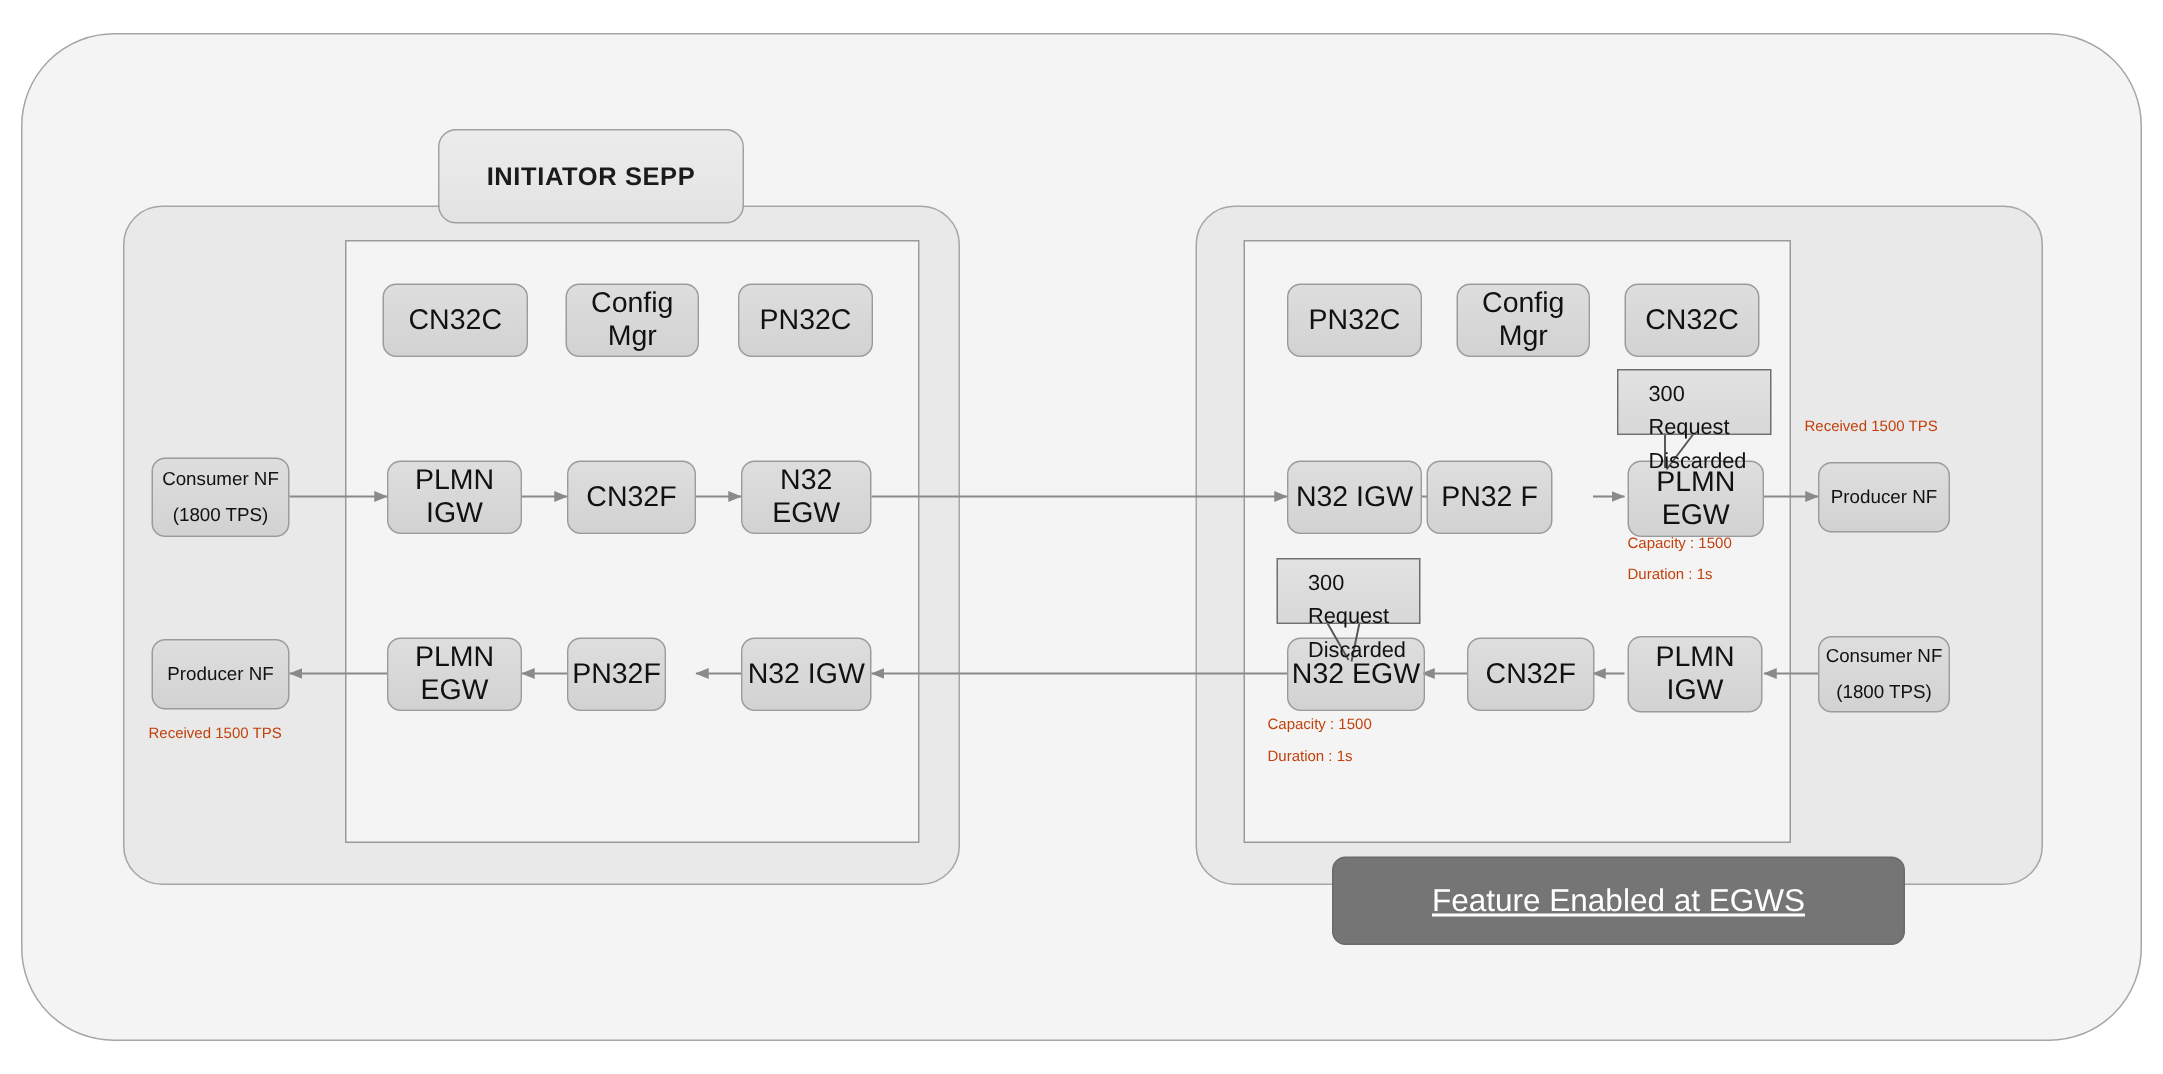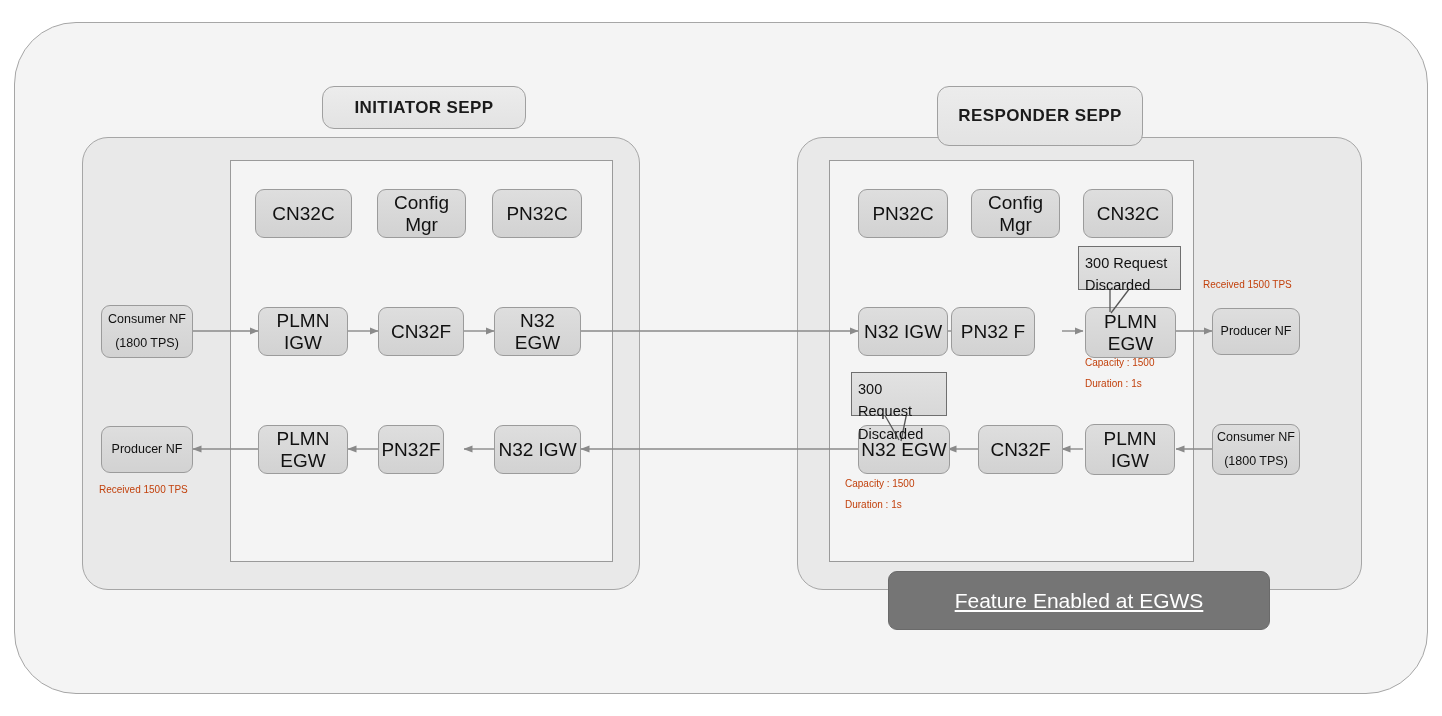--- a/index.html
+++ b/index.html
@@ -33,40 +33,40 @@
   #inner-right{left:829px;top:160px;width:365px;height:402px;}
 
   
   .title-tab{
     position:absolute;display:flex;align-items:center;justify-content:center;
     background:linear-gradient(180deg,#ececec 0%,#e3e3e3 100%);
     border:1px solid #a0a0a0;border-radius:12px;
     font-size:17px;font-weight:bold;color:#1b1b1b;letter-spacing:.4px;
     box-sizing:border-box;z-index:6;
   }
-  #title-initiator{left:292px;top:86px;width:204px;height:43px;margin-left:30px;}
+  #title-initiator{left:292px;top:86px;width:204px;height:63px;}
   #title-responder{left:937px;top:86px;width:206px;height:60px;}
 
   
   .node{
     position:absolute;display:flex;align-items:center;justify-content:center;
     text-align:center;line-height:1.14;
     background:linear-gradient(180deg,#dedede 0%,#d2d2d2 100%);
     border:1px solid #9b9b9b;border-radius:9px;
     font-size:19px;color:#111111;box-sizing:border-box;z-index:4;
   }
   .node.small{font-size:12.5px;line-height:1.9;}
 
   
   .callout{
     position:absolute;
     background:linear-gradient(180deg,#e2e2e2 0%,#d8d8d8 100%);
     border:1px solid #6f6f6f;
     font-size:14.5px;color:#111;box-sizing:border-box;z-index:5;
-    padding:5px 6px 4px 6px;line-height:1.55;
+    padding:5px 6px 4px 20px;line-height:1.55;
   }
   .callout-tail{position:absolute;z-index:5;overflow:visible;pointer-events:none;}
 
   
   .annot{
     position:absolute;font-size:10px;color:#c2410c;white-space:nowrap;z-index:5;
   }
 
   
   .conn{position:absolute;z-index:3;overflow:visible;}
@@ -118,23 +118,20 @@
 
       <line x1="494" y1="449" x2="464" y2="449"></line>
       <line x1="378" y1="449" x2="348" y2="449"></line>
       <line x1="258" y1="449" x2="193" y2="449"></line>
     </g>
   </svg>
 
   <div class="title-tab" id="title-initiator">
     <span>INITIATOR SEPP</span>
   </div>
-  <div class="title-tab" id="title-responder">
-    <span>RESPONDER SEPP</span>
-  </div>
 
   <div class="node" style="left:255px;top:189px;width:97px;height:49px">
     <span>CN32C</span>
   </div>
   <div class="node" style="left:377px;top:189px;width:89px;height:49px">
     <span class="ml">Config<br>Mgr</span>
   </div>
   <div class="node" style="left:492px;top:189px;width:90px;height:49px">
     <span>PN32C</span>
   </div>

